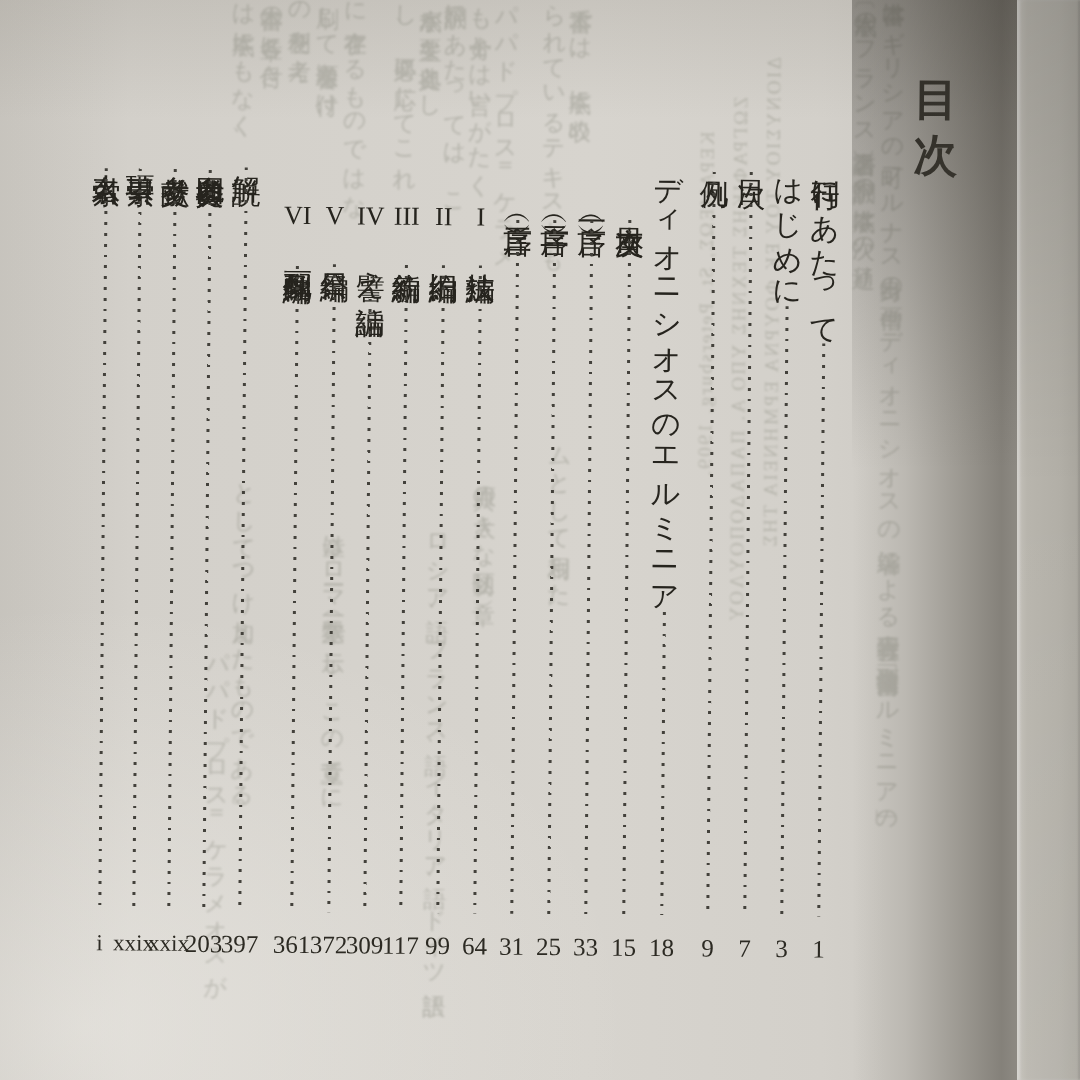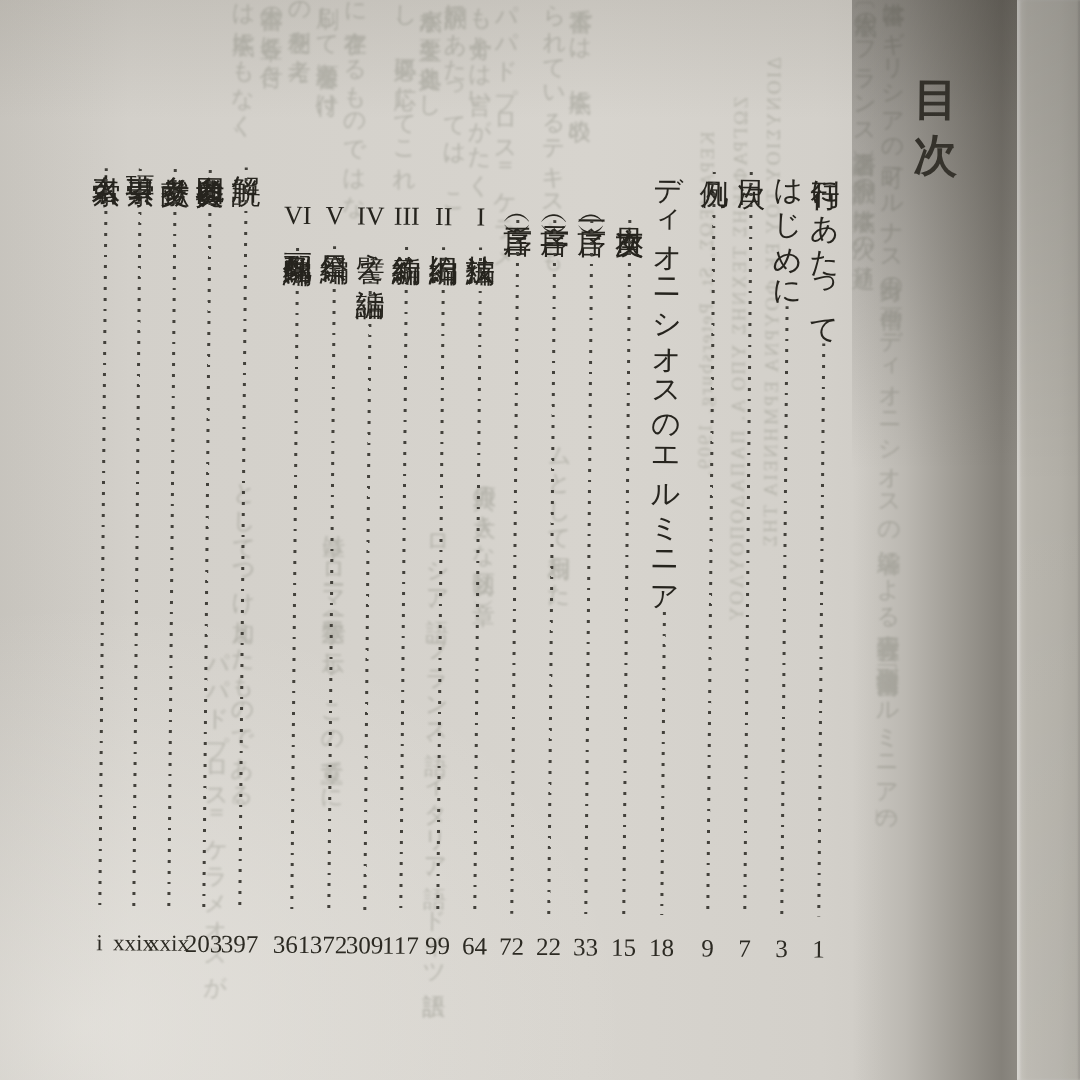--- a/index.html
+++ b/index.html
@@ -39,21 +39,21 @@
     position:absolute;left:904px;top:44px;
     writing-mode:vertical-rl;text-orientation:upright;
     font-family:"Liberation Sans","DejaVu Sans",sans-serif;
     font-size:44px;font-weight:600;letter-spacing:52px;color:#32302a;
   }
   
   .toc{position:absolute;left:85px;top:156px;width:756px;height:812px;}
   .entry{position:absolute;top:0;width:37px;height:812px;display:flex;flex-direction:column;align-items:center;}
   .spacer{flex:0 0 auto;width:1px;}
   .numeral{
-    flex:0 0 auto;height:30px;line-height:30px;
+    flex:0 0 auto;height:30px;line-height:30px;margin-bottom:18px;
     font-size:26px;color:#26241e;text-align:right;white-space:nowrap;
   }
   .title{
     flex:0 0 auto;
     writing-mode:vertical-rl;text-orientation:mixed;
     font-size:29px;line-height:37px;letter-spacing:1px;color:#26241e;white-space:nowrap;
   }
   .leader{
     flex:1 1 auto;width:3px;margin:12px 0 16px;min-height:20px;
     background:repeating-linear-gradient(to bottom,#43413b 0,#43413b 2.8px,transparent 2.8px,transparent 10.8px);
@@ -160,28 +160,28 @@
 
     <div class="title">序言（一）</div>
     <div class="leader"></div>
     <div class="pnum">33</div>
   </div>
         <div class="entry" style="left: 449px;">
     <div class="spacer" style="height: 47px;"></div>
 
     <div class="title">序言（二）</div>
     <div class="leader"></div>
-    <div class="pnum">22</div>
+    <div class="pnum">25</div>
   </div>
         <div class="entry" style="left: 412px;">
     <div class="spacer" style="height: 47px;"></div>
 
     <div class="title">序言（三）</div>
     <div class="leader"></div>
-    <div class="pnum">72</div>
+    <div class="pnum">31</div>
   </div>
         <div class="entry" style="left: 375px;">
     <div class="spacer" style="height: 47px;"></div>
     <div class="numeral">I</div>
     <div class="title">技法編</div>
     <div class="leader"></div>
     <div class="pnum">64</div>
   </div>
         <div class="entry" style="left: 338px;">
     <div class="spacer" style="height: 47px;"></div>

